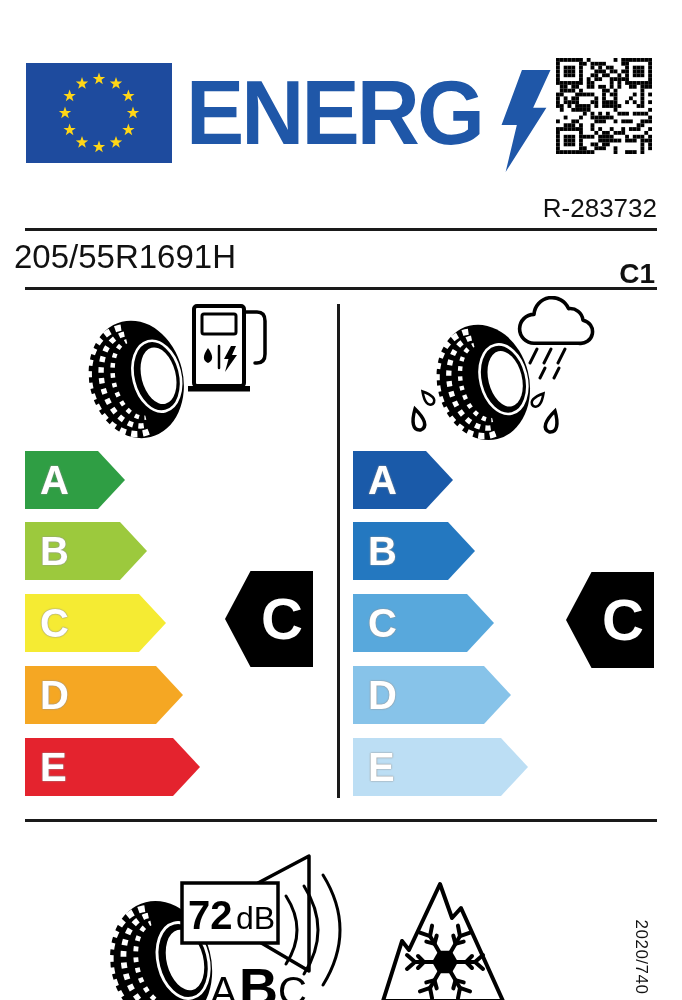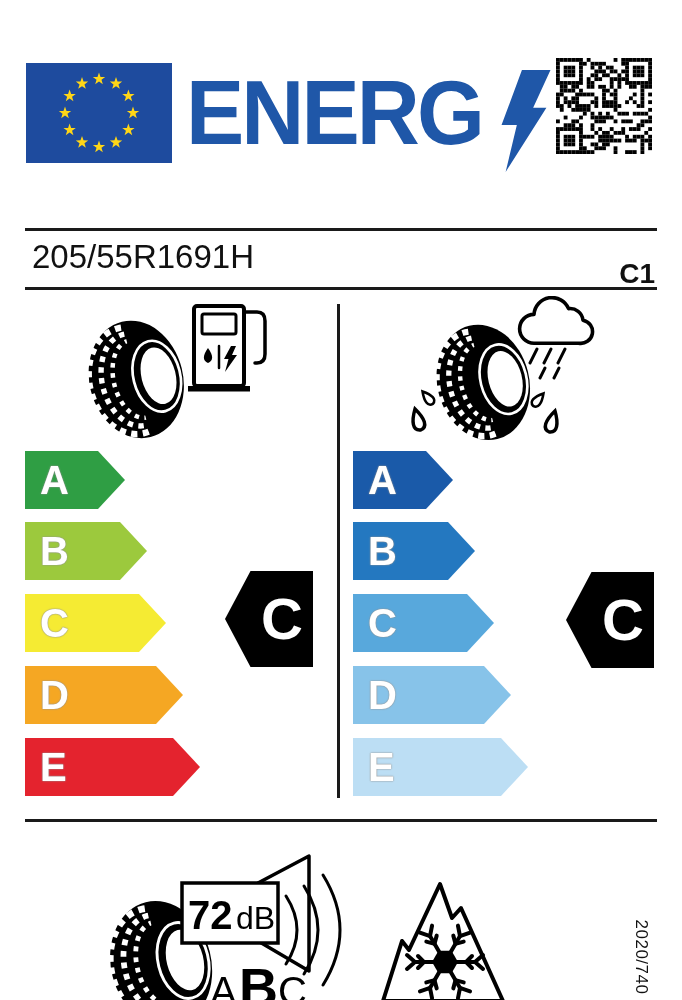--- a/index.html
+++ b/index.html
@@ -13,21 +13,21 @@
     left:186px;top:30px;font-size:90px;font-weight:bold;letter-spacing:-3px;
     line-height:1;transform:scaleX(.97);transform-origin:left top;white-space:nowrap;
   }
   
   .rule{position:absolute;left:25px;width:632px;height:2.5px;background:#1a1a1a;}
   .rule-1{top:190px;} .rule-2{top:249px;} .rule-3{top:781px;}
   .vdivider{position:absolute;left:337px;top:266px;width:2.5px;height:494px;background:#1a1a1a;}
   
   .brand{left:25px;top:152px;font-size:28px;font-weight:bold;letter-spacing:.5px;}
   .labelcode{right:25px;top:155px;font-size:26px;}
-  .tyresize{left:32px;top:200px;font-size:33px;}
+  .tyresize{left:14px;top:200px;font-size:33px;}
   .tyreclass{right:27px;top:220px;font-size:28px;font-weight:bold;}
   
   .arrow{
     position:absolute;height:58px;
     clip-path:polygon(0 0, calc(100% - 27px) 0, 100% 50%, calc(100% - 27px) 100%, 0 100%);
     display:flex;align-items:center;
   }
   .arrow .g{
     margin-left:15px;font-size:40px;font-weight:bold;color:#fff;line-height:58px;
     text-shadow:0 0 2px #9a9a9a,0 0 1px #808080;
@@ -412,20 +412,21 @@
       <rect x="26.88" y="92.16" width="3.84" height="3.84" fill="#000"></rect>
       <rect x="30.72" y="92.16" width="3.84" height="3.84" fill="#000"></rect>
       <rect x="34.56" y="92.16" width="3.84" height="3.84" fill="#000"></rect>
       <rect x="57.60" y="92.16" width="3.84" height="3.84" fill="#000"></rect>
       <rect x="69.12" y="92.16" width="3.84" height="3.84" fill="#000"></rect>
       <rect x="72.96" y="92.16" width="3.84" height="3.84" fill="#000"></rect>
       <rect x="76.80" y="92.16" width="3.84" height="3.84" fill="#000"></rect>
       <rect x="84.48" y="92.16" width="3.84" height="3.84" fill="#000"></rect>
     </svg>
 
+  <div class="abs labelcode">R-283732</div>
   <div class="rule rule-1"></div>
   <div class="abs tyresize">205/55R1691H</div>
   <div class="abs tyreclass">C1</div>
   <div class="rule rule-2"></div>
 
   <svg class="abs" style="left:78px;top:258px" width="190" height="150" viewBox="0 0 190 150">
     <use href="#tire" x="6" y="20" width="108" height="126"></use>
     <g transform="translate(116,4)" stroke="#000" fill="none" stroke-linecap="round">
       <path d="M50,12 h13 q8,0 8,9 v33 q0,9 -8,9 h-2" stroke-width="3.5"></path>
       <rect x="-6" y="86" width="62" height="5.5" fill="#000" stroke="none"></rect>

